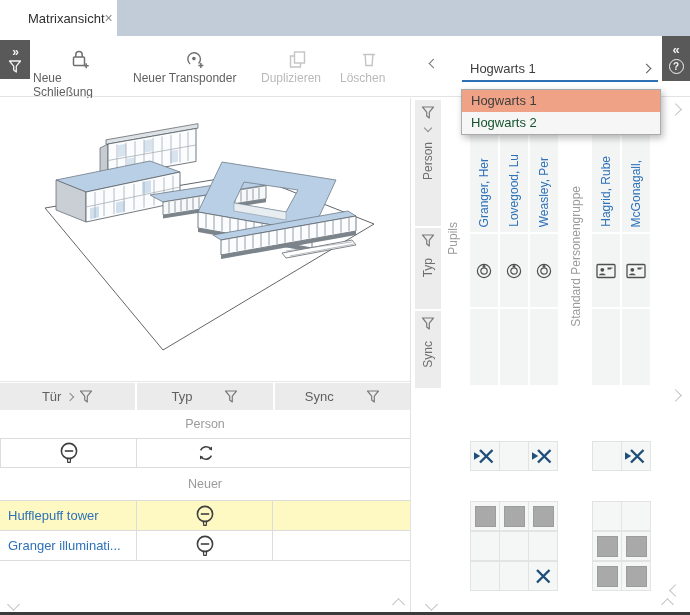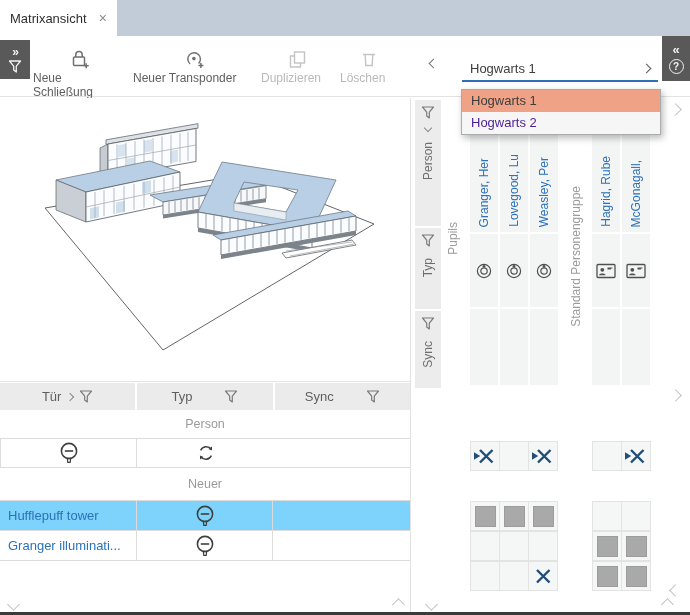--- a/index.html
+++ b/index.html
@@ -1,40 +1,40 @@
 <!DOCTYPE html>
 <html><head>
 <meta charset="utf-8">
 <style>
   html,body{margin:0;padding:0}
   body{font-family:"Liberation Sans",sans-serif;-webkit-font-smoothing:antialiased}
   #app{position:relative;width:690px;height:615px;background:#fff;overflow:hidden}
 
   
   .tabbar{position:absolute;left:0;top:0;width:690px;height:36px;background:#c2cbd8}
-  .tab{position:absolute;left:0;top:0;width:117px;height:36px;background:#fff;display:flex;align-items:center;padding:0 10px;box-sizing:border-box;font-size:13px;color:#2f2f2f}
+  .tab{position:absolute;left:0;top:0;width:117px;height:36px;background:#fff;display:flex;align-items:center;padding:0 28px;box-sizing:border-box;font-size:13px;color:#2f2f2f}
   .tab .x{margin-left:auto;color:#8b8b8b;font-size:14px;line-height:1}
 
   
   .toolbar{position:absolute;left:0;top:36px;width:690px;height:61px;background:#fff;border-bottom:1px solid #e3e3e3;box-sizing:border-box}
   .fblock{position:absolute;left:0;top:4px;width:30px;height:39px;background:#595959;display:flex;flex-direction:column;align-items:center;justify-content:center;gap:2px}
   .fblock .gg{color:#f2f2f2;font-size:12px;font-weight:bold;line-height:1;letter-spacing:-1px}
   .tbtn{position:absolute;top:8px;display:flex;flex-direction:column;font-size:12px;color:#5f5f5f;cursor:default}
   .tbtn .ic{height:27px;display:flex;align-items:flex-end;justify-content:center}
   .tbtn.dis{color:#b9b9b9}
   .hblock{position:absolute;right:0;top:0;width:28px;height:45px;background:#595959;display:flex;flex-direction:column;align-items:center;justify-content:center;gap:3px}
   .hblock .gg{color:#f2f2f2;font-size:13px;font-weight:bold;line-height:1}
   .qmark{width:13px;height:13px;border:1.4px solid #f2f2f2;border-radius:50%;color:#f2f2f2;font-size:10px;font-weight:bold;display:flex;align-items:center;justify-content:center;line-height:1}
 
   
   .combo{position:absolute;left:462px;top:57px;width:196px;height:25px;background:#fff;border-bottom:2px solid #2e6fb5;box-sizing:border-box;display:flex;align-items:center;justify-content:space-between;padding:0 8px;font-size:13px;color:#3d3d3d}
   .dd{position:absolute;left:461px;top:89px;width:198px;background:#fff;border:1px solid #ababab;box-shadow:2px 3px 7px rgba(0,0,0,.28);z-index:60}
   .dd-item{height:22px;line-height:22px;padding-left:9px;font-size:13px}
   .dd-item.sel{background:#f0a287;color:#3d3d3d}
-  .dd-item.norm{background:#f6f6f6;color:#4c1d95}
+  .dd-item.norm{background:#f6f6f6;color:#14532d}
 
   
   .chev{display:inline-block;width:7px;height:7px;border-left:1.6px solid #8b8b8b;border-bottom:1.6px solid #8b8b8b;box-sizing:border-box}
   .chev.up{transform:rotate(-135deg)} .chev.down{transform:rotate(45deg)}
   .chev.left{transform:rotate(-45deg)}
   .sc{position:absolute;width:8px;height:8px;border-left:1.5px solid #c0c0c0;border-bottom:1.5px solid #c0c0c0}
   .sc.up{transform:rotate(-135deg)} .sc.down{transform:rotate(45deg)}
   .sc.left{transform:rotate(-45deg)} .sc.right{transform:rotate(135deg)}
 
   
@@ -64,21 +64,21 @@
   .dtable{position:absolute;left:0;top:383px;width:410px;font-size:13px}
   .dhead{display:flex;height:27px}
   .hcell{background:#ebebeb;color:#5f5f5f;display:flex;align-items:center;justify-content:center;gap:6px;flex:1}
   .hcell + .hcell{margin-left:2px}
   .drow{display:flex;border-bottom:1px solid #dcdcdc;align-items:center}
   .grow{justify-content:center;color:#9b9b9b;font-size:12.5px}
   .dcell{box-sizing:border-box;display:flex;align-items:center}
   .c-door{width:136px;padding-left:8px;color:#2d71b8}
   .c-typ{width:136px;border-left:1px solid #dcdcdc;justify-content:center;align-self:stretch}
   .c-sync{width:138px;border-left:1px solid #dcdcdc;justify-content:center;align-self:stretch}
-  .alt{background:#7dd3fc}
+  .alt{background:#fef9c3}
   .botbar{position:absolute;left:0;top:612px;width:690px;height:3px;background:#3b3b3b}
   svg{display:block}
 </style>
 </head>
 <body>
 
 <div id="app">
 
   <div class="tabbar">
     <div class="tab">

